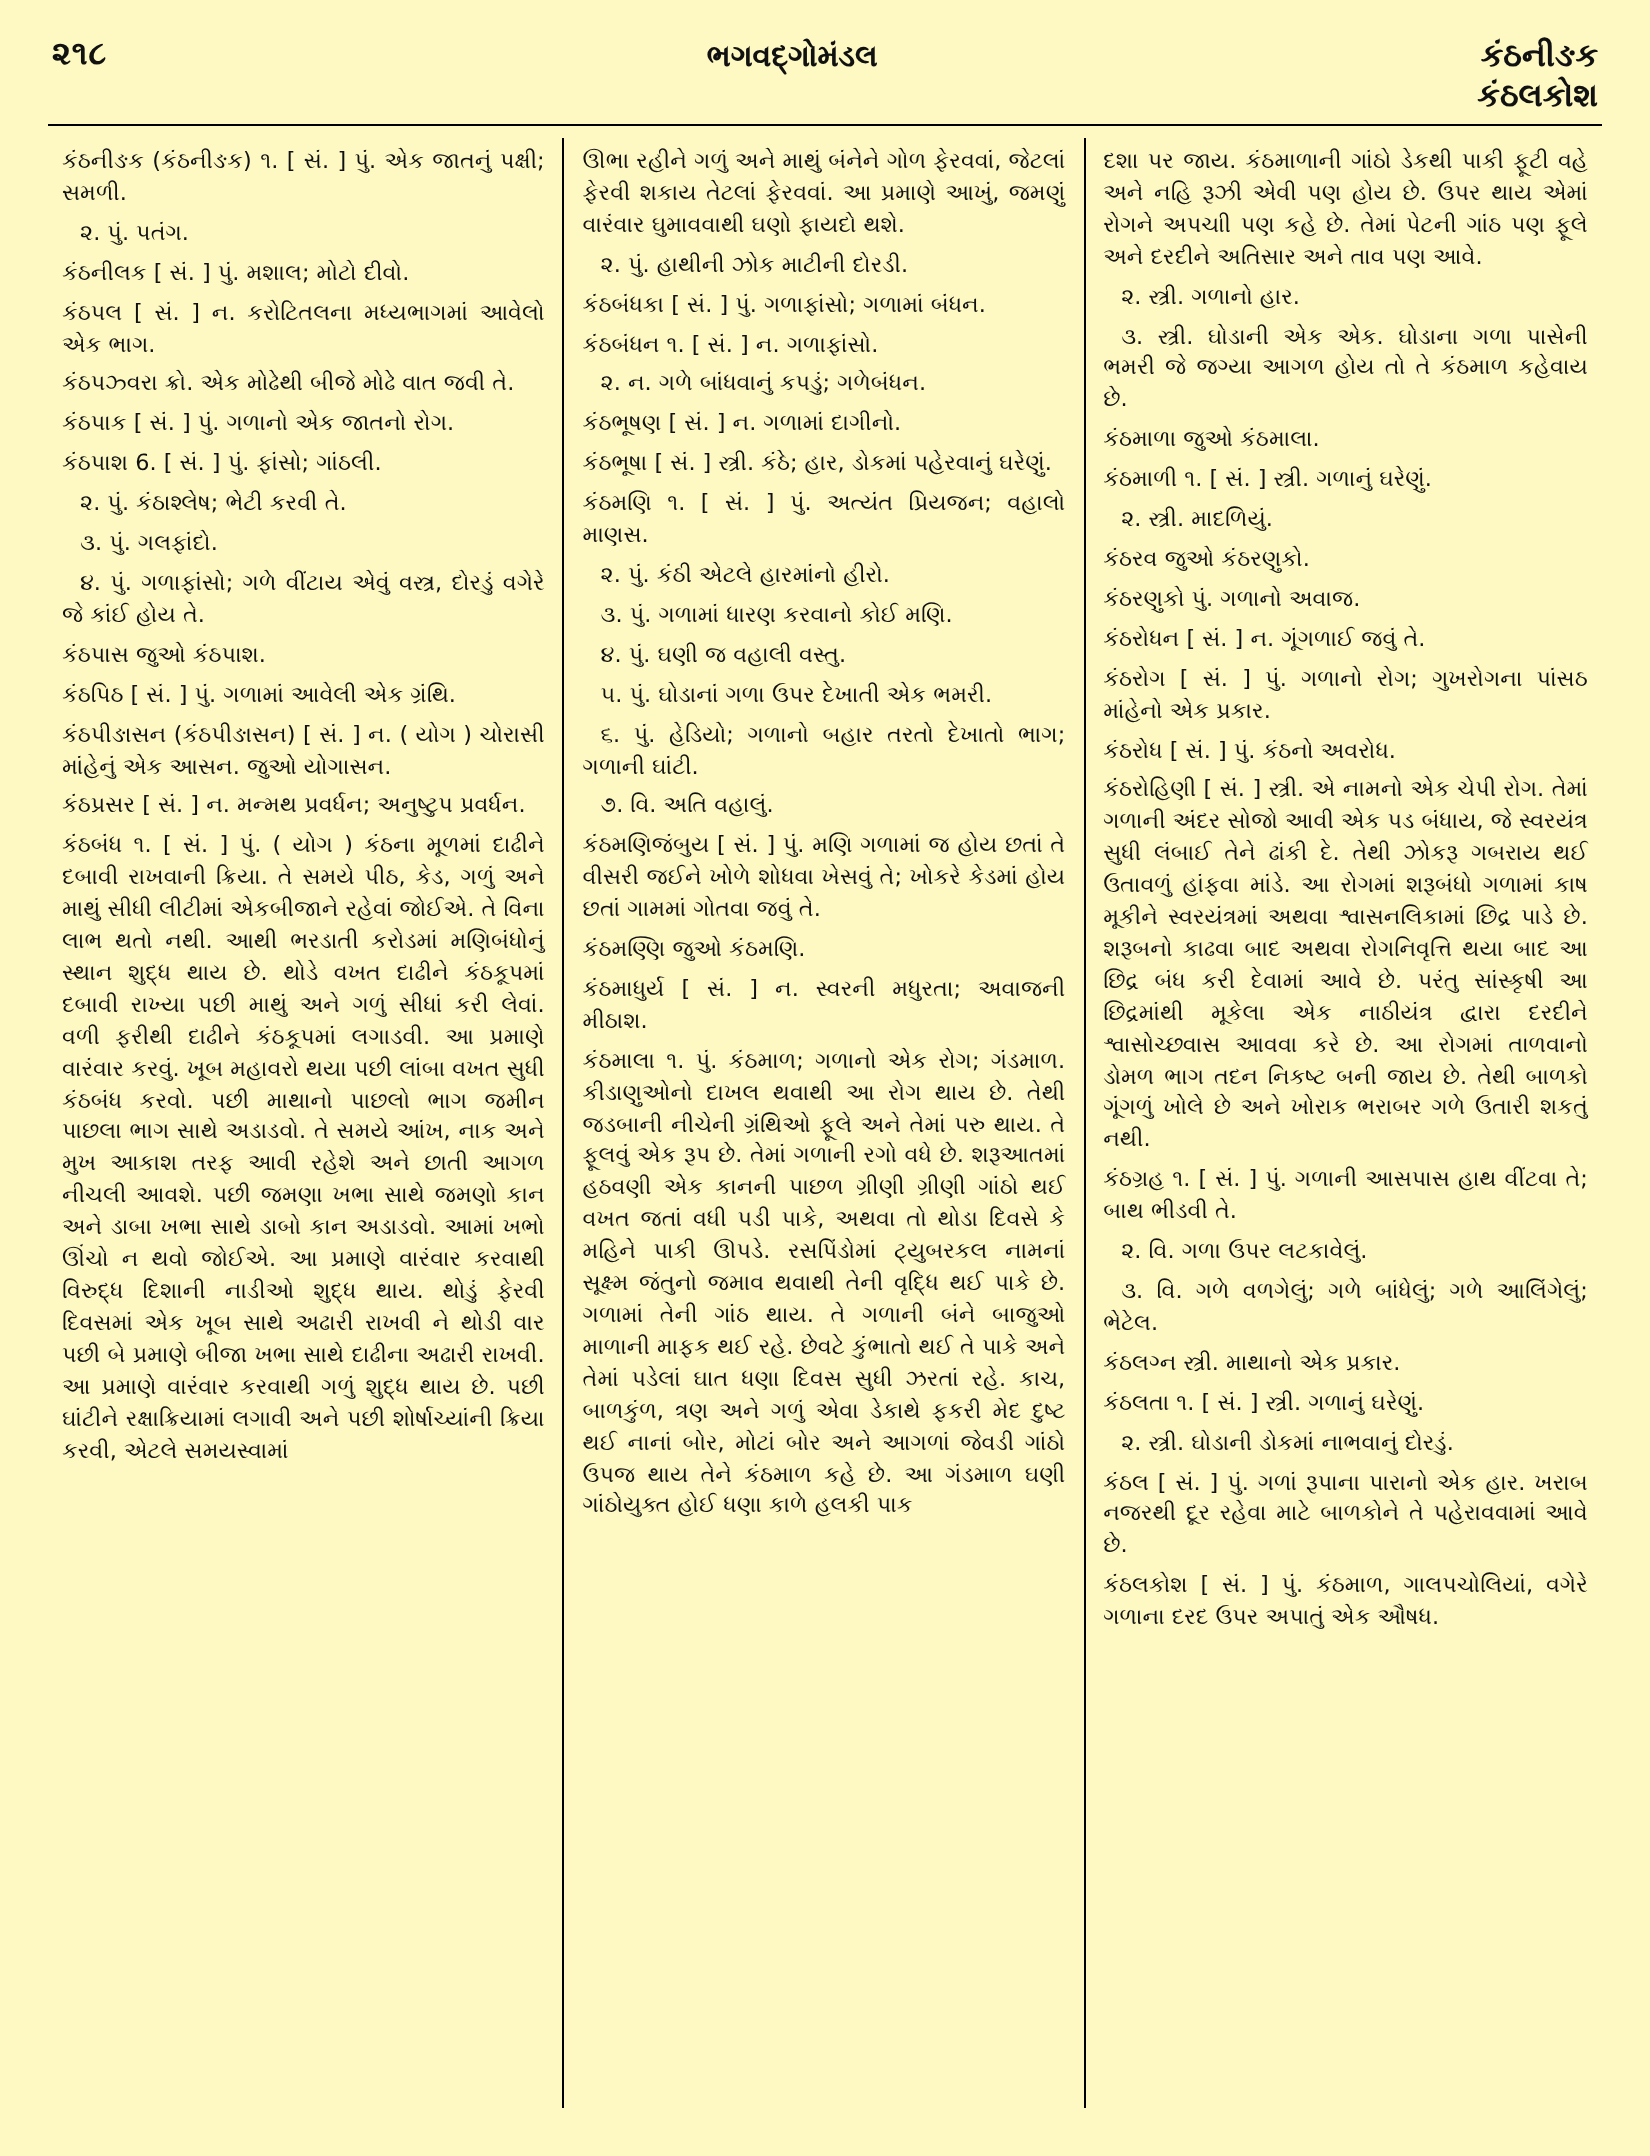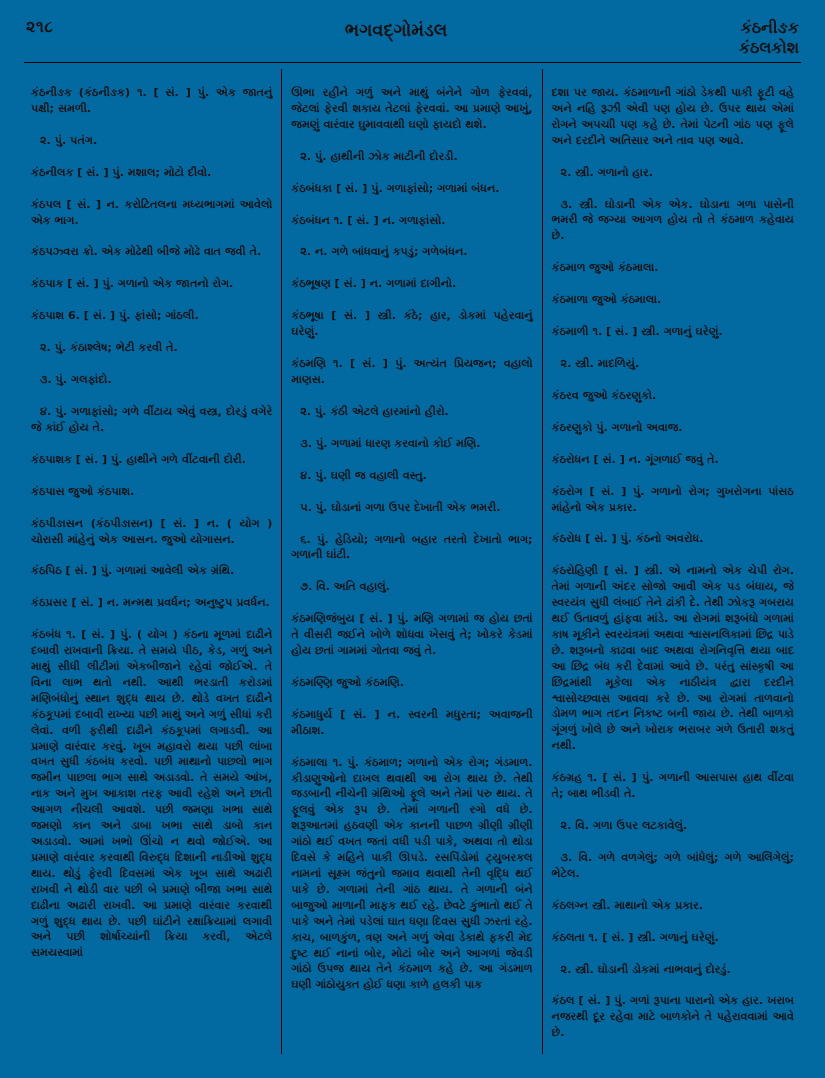--- a/index.html
+++ b/index.html
@@ -13,39 +13,39 @@
     height: 1078px;
     overflow: hidden;
     color: #111;
   }
   .page {
     position: relative;
     width: 825px;
     height: 1078px;
     box-sizing: border-box;
     padding: 18px 22px 10px 22px;
-    background: #0369a1;
+    background: #fef9c3;
   }
   
   .header {
     display: flex;
     align-items: flex-start;
     justify-content: space-between;
     font-weight: bold;
     font-size: 15px;
     line-height: 1.15;
     padding: 0 4px 4px 4px;
     height: 40px;
   }
   .header .folio {
     font-size: 16px;
     letter-spacing: 0.5px;
   }
   .header .booktitle {
-    font-size: 18px;
+    font-size: 15px;
     margin-top: 2px;
   }
   .header .dictname {
     text-align: right;
     font-size: 16px;
     line-height: 1.25;
   }
   .rule {
     border-top: 1.6px solid #000;
     margin: 0 2px 6px 2px;
@@ -60,23 +60,22 @@
     box-sizing: border-box;
     padding: 0 9px;
     font-size: 11.2px;
     line-height: 1.42;
     text-align: justify;
     overflow: hidden;
   }
   .col.c1 { border-right: 1.4px solid #000; }
   .col.c2 { border-right: 1.4px solid #000; }
   .entry {
-    margin: 16px 0 2px 0;
+    margin: 4px 0 2px 0;
     text-indent: 0;
-    font-weight: bold;
   }
   .entry.ind {
     text-indent: 9px;
   }
 </style>
 </head>
 <body>
 
 <div class="page">
 
@@ -96,24 +95,23 @@
         <p class="entry">કંઠનીઙક  (કંઠનીઙક) ૧. [ સં. ]  પું.  એક જાતનું પક્ષી; સમળી.</p>
         <p class="entry ind">૨. પું. પતંગ.</p>
         <p class="entry">કંઠનીલક [ સં. ]  પું. મશાલ; મોટો દીવો.</p>
         <p class="entry">કંઠપલ [ સં. ]  ન. કરોટિતલના મધ્યભાગમાં આવેલો એક ભાગ.</p>
         <p class="entry">કંઠપઝ્વરા ક્રો. એક મોઢેથી બીજે મોઢે વાત જવી તે.</p>
         <p class="entry">કંઠપાક [ સં. ]  પું. ગળાનો એક જાતનો રોગ.</p>
         <p class="entry">કંઠપાશ 6. [ સં. ]  પું. ફાંસો; ગાંઠલી.</p>
         <p class="entry ind">૨. પું. કંઠાશ્લેષ; ભેટી કરવી તે.</p>
         <p class="entry ind">૩. પું. ગલફાંદો.</p>
         <p class="entry ind">૪. પું. ગળાફાંસો; ગળે વીંટાય એવું વસ્ત્ર, દોરડું વગેરે જે કાંઈ હોય તે.</p>
-        <p class="entry">કંઠપાશક [ સં. ]  પું. હાથીને ગળે વીંટવાની દોરી.</p>
         <p class="entry">કંઠપાસ  જુઓ કંઠપાશ.</p>
+        <p class="entry">કંઠપિઠ [ સં. ]  પું. ગળામાં આવેલી એક ગ્રંથિ.</p>
         <p class="entry">કંઠપીઙાસન (કંઠપીઙાસન) [ સં. ]  ન. ( યોગ ) ચોરાસી માંહેનું એક આસન. જુઓ યોગાસન.</p>
-        <p class="entry">કંઠપિઠ [ સં. ]  પું. ગળામાં આવેલી એક ગ્રંથિ.</p>
         <p class="entry">કંઠપ્રસર [ સં. ]  ન. મન્મથ પ્રવર્ધન; અનુષ્ટુપ પ્રવર્ધન.</p>
         <p class="entry">કંઠબંધ ૧. [ સં. ]  પું. ( યોગ ) કંઠના મૂળમાં દાઢીને દબાવી રાખવાની ક્રિયા. તે સમયે પીઠ, કેડ, ગળું અને માથું સીધી લીટીમાં એકબીજાને રહેવાં જોઈએ. તે વિના લાભ થતો નથી. આથી ભરડાતી કરોડમાં મણિબંધોનું સ્થાન શુદ્ધ થાય છે. થોડે વખત દાઢીને કંઠકૂપમાં દબાવી રાખ્યા પછી માથું અને ગળું સીધાં કરી લેવાં. વળી ફરીથી દાઢીને કંઠકૂપમાં લગાડવી. આ પ્રમાણે વારંવાર કરવું. ખૂબ મહાવરો થયા પછી લાંબા વખત સુધી કંઠબંધ કરવો. પછી માથાનો પાછલો ભાગ જમીન પાછલા ભાગ સાથે અડાડવો. તે સમયે આંખ, નાક અને મુખ આકાશ તરફ આવી રહેશે અને છાતી આગળ નીચલી આવશે. પછી જમણા ખભા સાથે જમણો કાન અને ડાબા ખભા સાથે ડાબો કાન અડાડવો. આમાં ખભો ઊંચો ન થવો જોઈએ. આ પ્રમાણે વારંવાર કરવાથી વિરુદ્ધ દિશાની નાડીઓ શુદ્ધ થાય. થોડું ફેરવી દિવસમાં એક ખૂબ સાથે અઢારી રાખવી ને થોડી વાર પછી બે પ્રમાણે બીજા ખભા સાથે દાઢીના અઢારી રાખવી. આ પ્રમાણે વારંવાર કરવાથી ગળું શુદ્ધ થાય છે. પછી ઘાંટીને રક્ષાક્રિયામાં લગાવી અને પછી શોર્ષાચ્યાંની ક્રિયા કરવી, એટલે સમયસ્વામાં</p>
       </div>
     <div class="col c2">
         <p class="entry">ઊભા રહીને ગળું અને માથું બંનેને ગોળ ફેરવવાં, જેટલાં ફેરવી શકાય તેટલાં ફેરવવાં. આ પ્રમાણે આખું, જમણું વારંવાર ઘુમાવવાથી ઘણો ફાયદો થશે.</p>
         <p class="entry ind">૨. પું. હાથીની ઝોક માટીની દોરડી.</p>
         <p class="entry">કંઠબંધકા [ સં. ]  પું. ગળાફાંસો; ગળામાં બંધન.</p>
         <p class="entry">કંઠબંધન ૧. [ સં. ]  ન. ગળાફાંસો.</p>
         <p class="entry ind">૨. ન. ગળે બાંધવાનું કપડું; ગળેબંધન.</p>
         <p class="entry">કંઠભૂષણ [ સં. ]  ન. ગળામાં દાગીનો.</p>
@@ -127,21 +125,20 @@
         <p class="entry ind">૭. વિ. અતિ વહાલું.</p>
         <p class="entry">કંઠમણિજંબુય [ સં. ]  પું. મણિ ગળામાં જ હોય છતાં તે વીસરી જઈને ખોળે શોધવા ખેસવું તે; ખોકરે કેડમાં હોય છતાં ગામમાં ગોતવા જવું તે.</p>
         <p class="entry">કંઠમણ્ણિ  જુઓ કંઠમણિ.</p>
         <p class="entry">કંઠમાધુર્ય [ સં. ]  ન. સ્વરની મધુરતા; અવાજની મીઠાશ.</p>
         <p class="entry">કંઠમાલા ૧. પું. કંઠમાળ; ગળાનો એક રોગ; ગંડમાળ. કીડાણુઓનો દાખલ થવાથી આ રોગ થાય છે. તેથી જડબાની નીચેની ગ્રંથિઓ ફૂલે અને તેમાં પરુ થાય. તે ફૂલવું એક રૂપ છે. તેમાં ગળાની રગો વધે છે. શરૂઆતમાં હઠવણી એક કાનની પાછળ ગ્રીણી ગ્રીણી ગાંઠો થઈ વખત જતાં વધી પડી પાકે, અથવા તો થોડા દિવસે કે મહિને પાકી ઊપડે. રસપિંડોમાં ટ્યુબરકલ નામનાં સૂક્ષ્મ જંતુનો જમાવ થવાથી તેની વૃદ્ધિ થઈ પાકે છે. ગળામાં તેની ગાંઠ થાય. તે ગળાની બંને બાજુઓ માળાની માફક થઈ રહે. છેવટે કુંભાતો થઈ તે પાકે અને તેમાં પડેલાં ઘાત ધણા દિવસ સુધી ઝરતાં રહે. કાચ, બાળકુંળ, ત્રણ અને ગળું એવા ડેકાથે ફકરી મેદ દુષ્ટ થઈ નાનાં બોર, મોટાં બોર અને આગળાં જેવડી ગાંઠો ઉપજ થાય તેને કંઠમાળ કહે છે. આ ગંડમાળ ઘણી ગાંઠોયુક્ત હોઈ ધણા કાળે હલકી પાક</p>
       </div>
     <div class="col c3">
         <p class="entry">દશા પર જાય. કંઠમાળાની ગાંઠો ડેકથી પાકી ફૂટી વહે અને નહિ રૂઝી એવી પણ હોય છે. ઉપર થાય એમાં રોગને અપચાી પણ કહે છે. તેમાં પેટની ગાંઠ પણ ફૂલે અને દરદીને અતિસાર અને તાવ પણ આવે.</p>
         <p class="entry ind">૨. સ્ત્રી. ગળાનો હાર.</p>
         <p class="entry ind">૩. સ્ત્રી. ઘોડાની એક એક. ઘોડાના ગળા પાસેની ભમરી જે જગ્યા આગળ હોય તો તે કંઠમાળ કહેવાય છે.</p>
-        <p class="entry">કંઠમાળ  જુઓ કંઠમાલા.</p>
         <p class="entry">કંઠમાળા  જુઓ કંઠમાલા.</p>
         <p class="entry">કંઠમાળી ૧. [ સં. ]  સ્ત્રી. ગળાનું ઘરેણું.</p>
         <p class="entry ind">૨. સ્ત્રી. માદળિયું.</p>
         <p class="entry">કંઠરવ  જુઓ કંઠરણુકો.</p>
         <p class="entry">કંઠરણુકો પું. ગળાનો અવાજ.</p>
         <p class="entry">કંઠરોધન [ સં. ]  ન. ગૂંગળાઈ જવું તે.</p>
         <p class="entry">કંઠરોગ [ સં. ]  પું. ગળાનો રોગ; ગુખરોગના પાંસઠ માંહેનો એક પ્રકાર.</p>
         <p class="entry">કંઠરોધ [ સં. ]  પું. કંઠનો અવરોધ.</p>
         <p class="entry">કંઠરોહિણી [ સં. ]  સ્ત્રી. એ નામનો એક ચેપી રોગ. તેમાં ગળાની અંદર સોજો આવી એક પડ બંધાય, જે સ્વરયંત્ર સુધી લંબાઈ તેને ઢાંકી દે. તેથી ઝોકરૂ ગબરાય થઈ ઉતાવળું હાંફવા માંડે. આ રોગમાં શરૂબંધો ગળામાં કાષ મૂકીને સ્વરયંત્રમાં અથવા શ્વાસનલિકામાં છિદ્ર પાડે છે. શરૂબનો કાઢવા બાદ અથવા રોગનિવૃત્તિ થયા બાદ આ છિદ્ર બંધ કરી દેવામાં આવે છે. પરંતુ સાંસ્કૃષી આ છિદ્રમાંથી મૂકેલા એક નાઠીયંત્ર દ્વારા દરદીને શ્વાસોચ્છ્વાસ આવવા કરે છે. આ રોગમાં તાળવાનો ડોમળ ભાગ તદન નિકષ્ટ બની જાય છે. તેથી બાળકો ગૂંગળું ખોલે છે અને ખોરાક ભરાબર ગળે ઉતારી શકતું નથી.</p>
         <p class="entry">કંઠગ્રહ ૧. [ સં. ]  પું. ગળાની આસપાસ હાથ વીંટવા તે; બાથ ભીડવી તે.</p>

